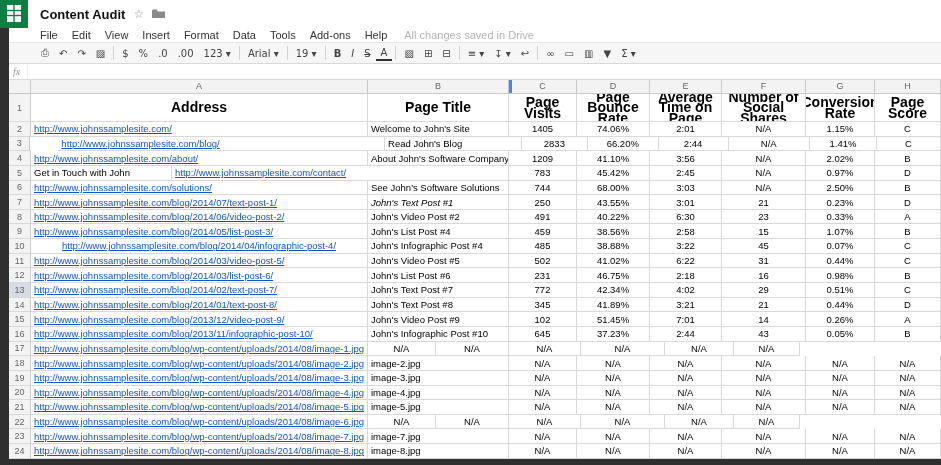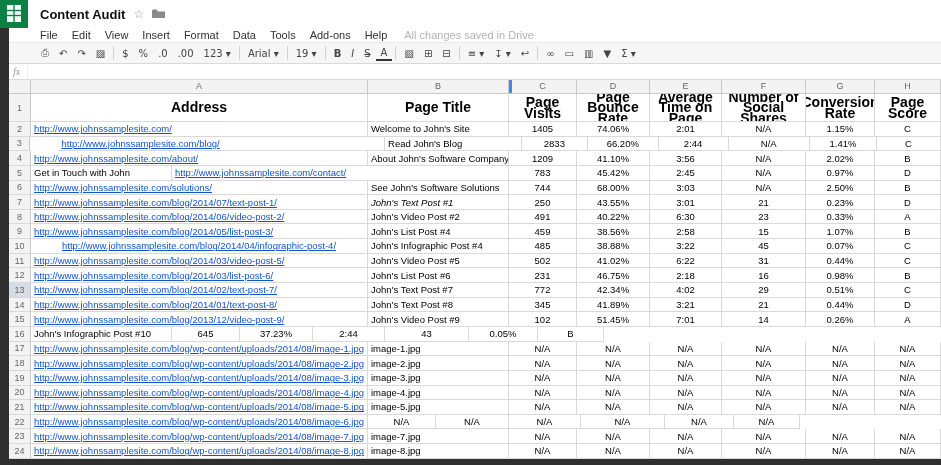--- a/index.html
+++ b/index.html
@@ -342,34 +342,36 @@
           <div class="cell" style="width: 141px;">John's Video Post #9</div>
           <div class="cell center" style="width: 68px;">102</div>
           <div class="cell center" style="width: 73px;">51.45%</div>
           <div class="cell center" style="width: 72px;">7:01</div>
           <div class="cell center" style="width: 84px;">14</div>
           <div class="cell center" style="width: 69px;">0.26%</div>
           <div class="cell center" style="width: 66px;">A</div>
         </div>
         <div class="row data-row">
           <div class="row-h">16</div>
+          <div class="cell" style="width: 337px;">
+            <a>http://www.johnssamplesite.com/blog/2013/11/infographic-post-10/</a>
+          </div>
           <div class="cell" style="width: 141px;">John's Infographic Post #10</div>
           <div class="cell center" style="width: 68px;">645</div>
           <div class="cell center" style="width: 73px;">37.23%</div>
           <div class="cell center" style="width: 72px;">2:44</div>
           <div class="cell center" style="width: 84px;">43</div>
           <div class="cell center" style="width: 69px;">0.05%</div>
           <div class="cell center" style="width: 66px;">B</div>
         </div>
         <div class="row data-row">
           <div class="row-h">17</div>
           <div class="cell" style="width: 337px;">
             <a>http://www.johnssamplesite.com/blog/wp-content/uploads/2014/08/image-1.jpg</a>
           </div>
-          <div class="cell" style="width: 141px;">image-1.jpg</div>
           <div class="cell center" style="width: 68px;">N/A</div>
           <div class="cell center" style="width: 73px;">N/A</div>
           <div class="cell center" style="width: 72px;">N/A</div>
           <div class="cell center" style="width: 84px;">N/A</div>
           <div class="cell center" style="width: 69px;">N/A</div>
           <div class="cell center" style="width: 66px;">N/A</div>
         </div>
         <div class="row data-row">
           <div class="row-h">18</div>
           <div class="cell" style="width: 337px;">

